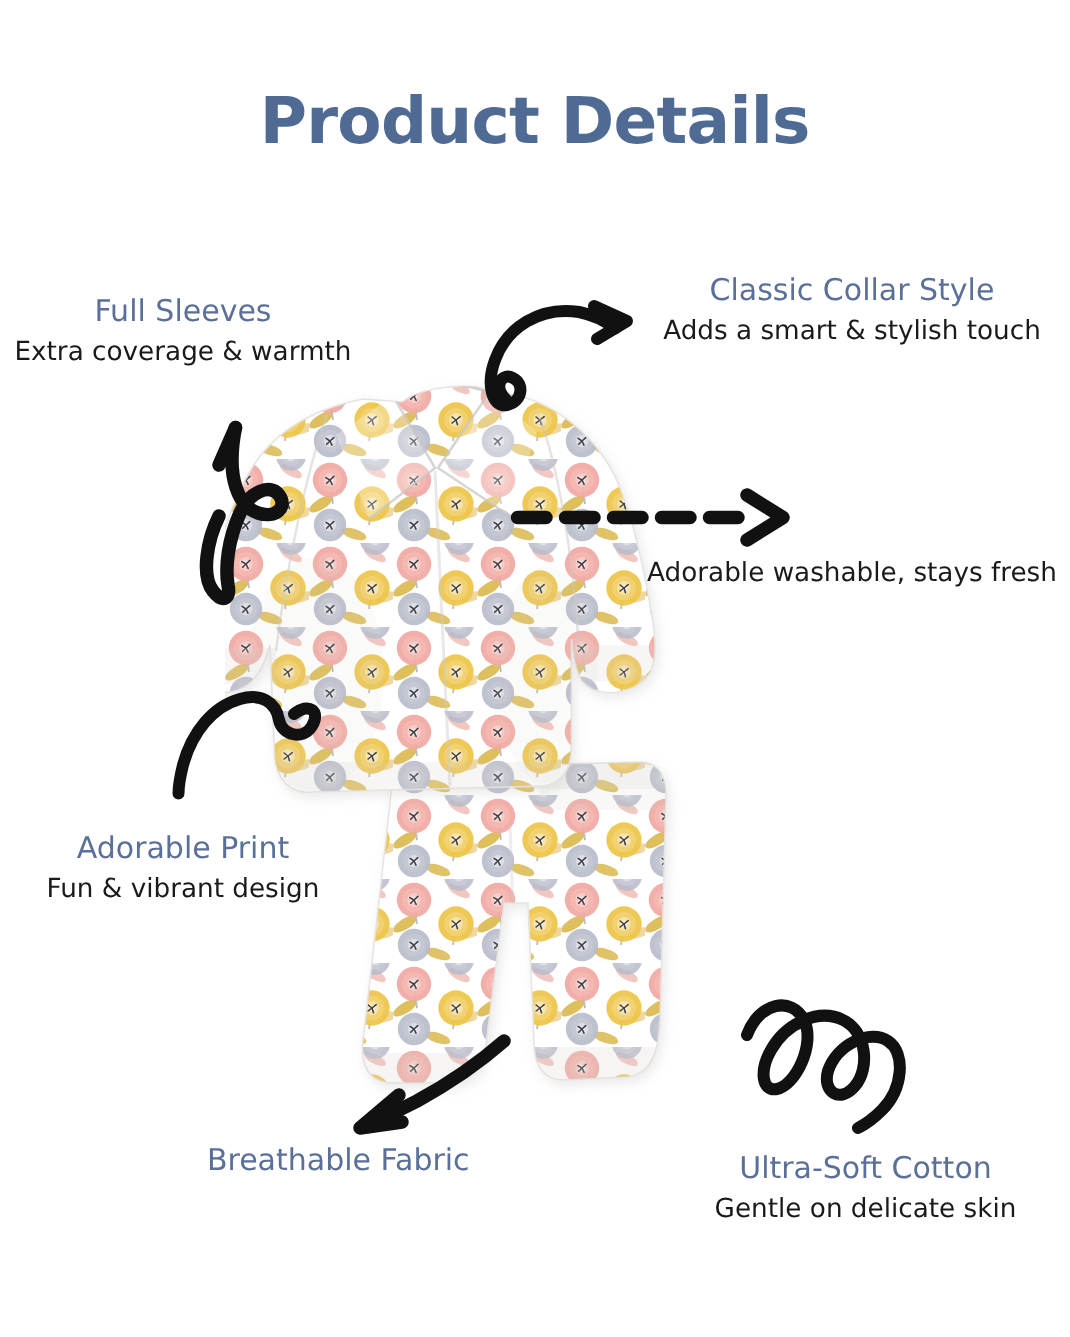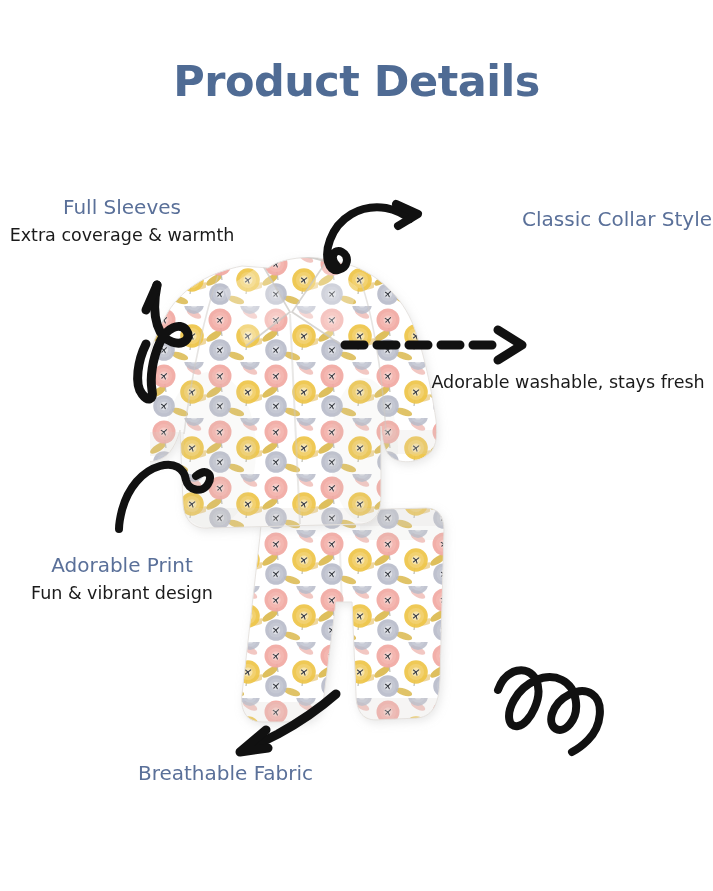--- a/index.html
+++ b/index.html
@@ -51,21 +51,21 @@
     font-size: 17.5px;
     line-height: 24px;
     font-weight: 400;
     color: #1a1a1a;
     white-space: nowrap;
     margin-top: 2px;
     font-family: "DejaVu Sans", sans-serif;
   }
 
   #callout-full-sleeves   { left: -4px;  top: 194px; width: 252px; }
-  #callout-classic-collar { left: 424px; top: 206px; width: 288px; text-align: right; }
+  #callout-classic-collar { left: 424px; top: 180px; width: 288px; }
   #callout-easy-care      { left: 424px; top: 368px; width: 288px; }
   #callout-adorable-print { left: -4px;  top: 552px; width: 252px; }
   #callout-breathable     { left: 53px;  top: 760px; width: 345px; }
   #callout-ultra-soft     { left: 443px; top: 765px; width: 268px; }
 
   
   #garment {
     position: absolute;
     left: 150px;
     top: 250px;
@@ -337,29 +337,34 @@
     </g>
   </svg>
 
   <div class="callout" id="callout-full-sleeves">
     <div class="c-title">Full Sleeves</div>
     <div class="c-sub">Extra coverage &amp; warmth</div>
   </div>
 
   <div class="callout" id="callout-classic-collar">
     <div class="c-title">Classic Collar Style</div>
+    <div class="c-sub">Adds a smart &amp; stylish touch</div>
   </div>
 
   <div class="callout" id="callout-easy-care">
     <div class="c-sub">Adorable washable, stays fresh</div>
   </div>
 
   <div class="callout" id="callout-adorable-print">
     <div class="c-title">Adorable Print</div>
     <div class="c-sub">Fun &amp; vibrant design</div>
   </div>
 
   <div class="callout" id="callout-breathable">
     <div class="c-title">Breathable Fabric</div>
   </div>
 
+  <div class="callout" id="callout-ultra-soft">
+    <div class="c-title">Ultra-Soft Cotton</div>
+    <div class="c-sub">Gentle on delicate skin</div>
+  </div>
 
 </div>
 
 </body></html>

